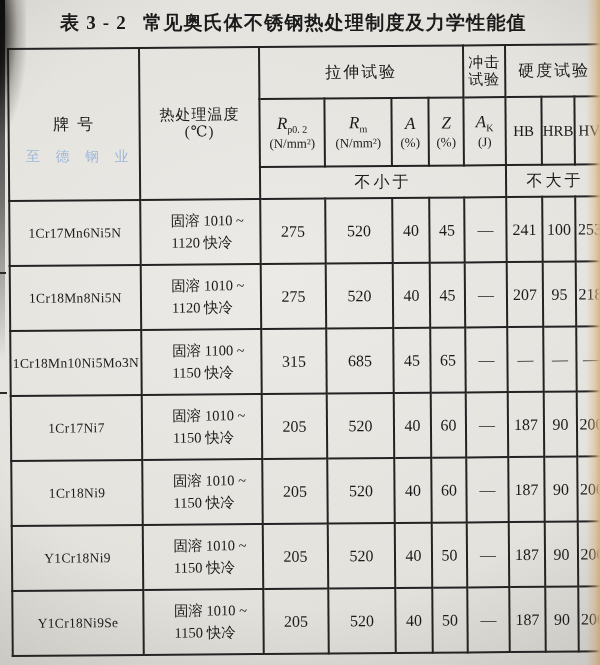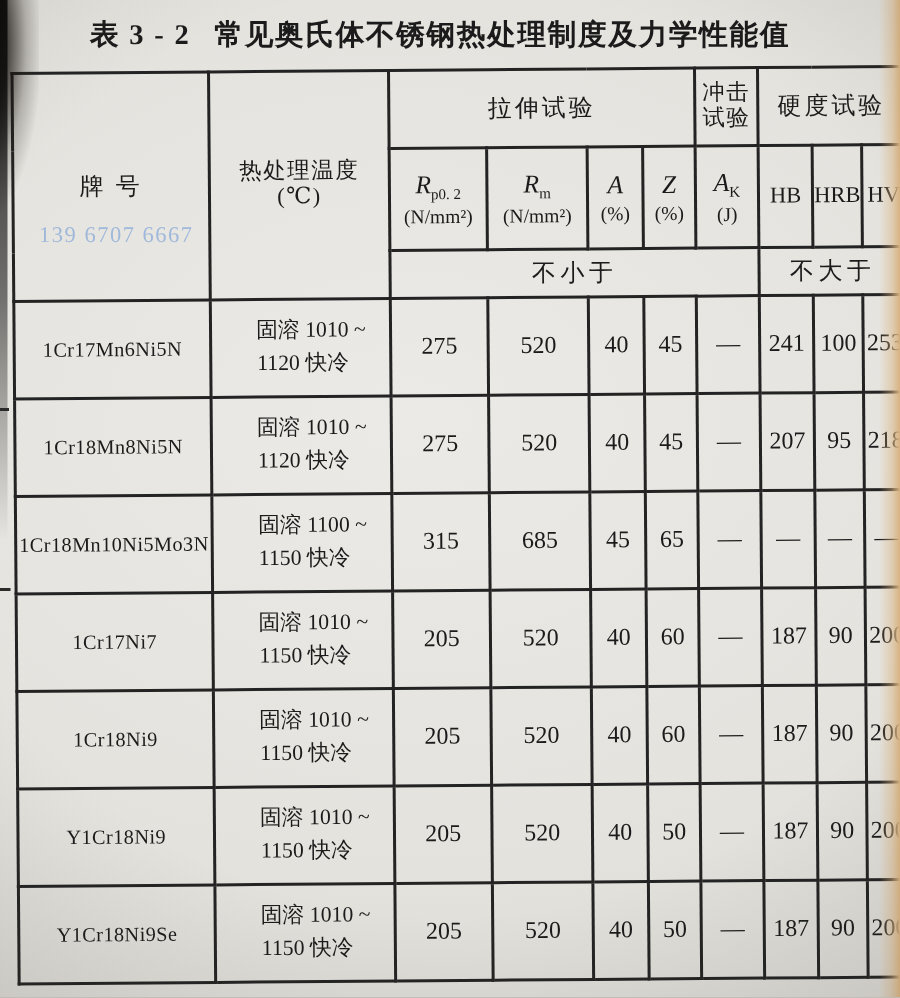--- a/index.html
+++ b/index.html
@@ -81,21 +81,21 @@
 </head>
 <body>
 
 <div id="page">
 
   <div class="title">
     <span class="tno">表 3 - 2</span><span>常见奥氏体不锈钢热处理制度及力学性能值</span>
   </div>
 
   <div class="watermark">
-    <div class="w2">139 6707 6667</div>
+    <div class="w1">至 德 钢 业</div>
   </div>
 
   <table class="main">
     <colgroup>
       <col style="width:131px">
         <col style="width:120px">
         <col style="width:65px">
         <col style="width:67px">
       <col style="width:37px">
         <col style="width:35px">

